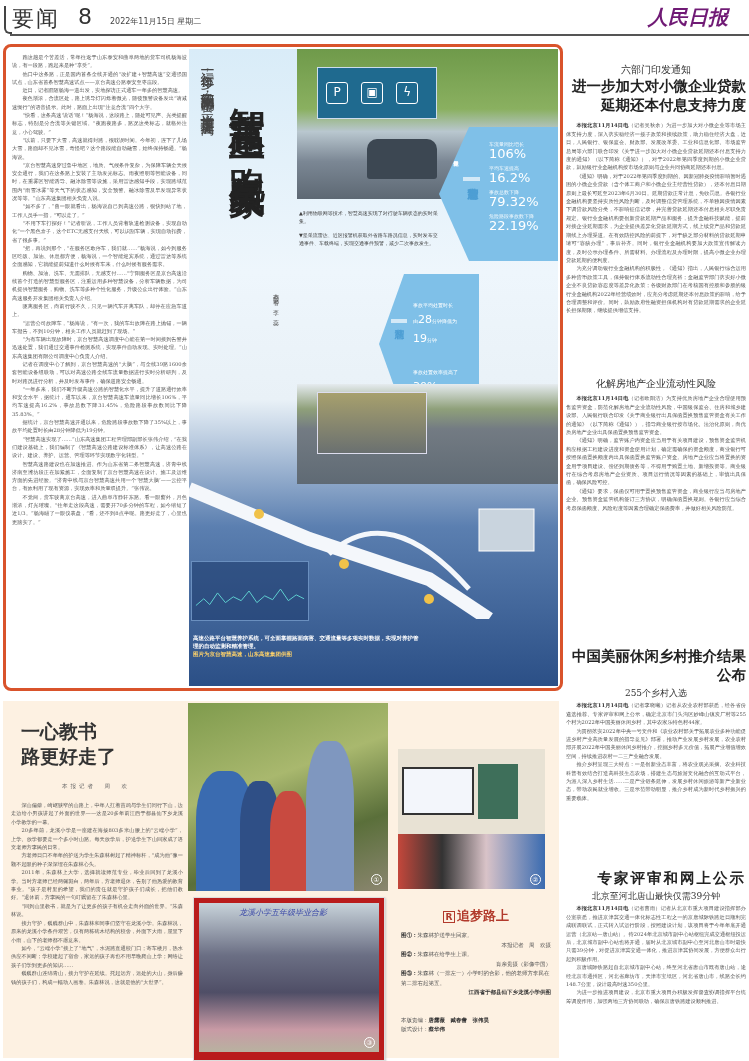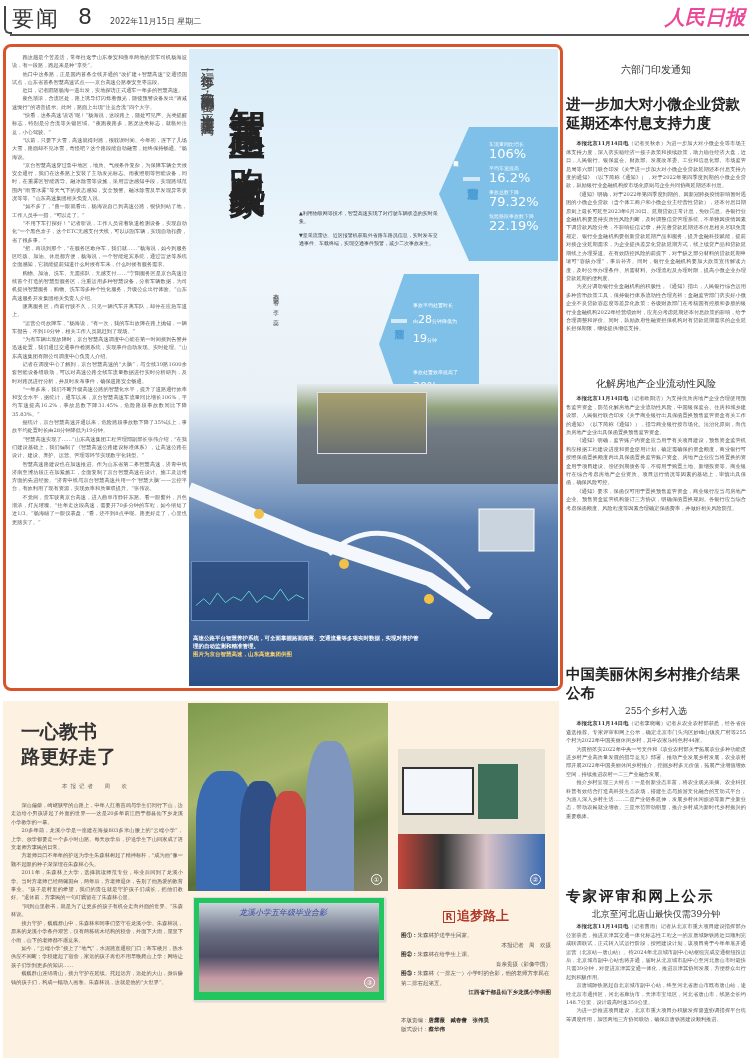--- a/index.html
+++ b/index.html
@@ -2,21 +2,21 @@
 <html><head>
 <meta charset="utf-8">
 <style>
 *{box-sizing:border-box;margin:0;padding:0}
 body{width:749px;height:1061px;background:#fff;font-family:"DejaVu Serif",serif;color:#333;overflow:hidden;position:relative}
 .masthead{position:absolute;left:0;top:0;width:749px;height:52px}
 .masthead .bracket{position:absolute;left:4px;top:6px;width:8px;height:28px;border-left:2px solid #444;border-bottom:2px solid #444;border-radius:0 0 0 6px}
 .masthead .section{position:absolute;left:12px;top:4px;font-family:"DejaVu Sans",sans-serif;font-size:22px;color:#333;letter-spacing:2px}
 .masthead .pagenum{position:absolute;left:78px;top:4px;font-family:"DejaVu Sans",sans-serif;font-size:22px;color:#333}
 .masthead .date{position:absolute;left:110px;top:16px;font-family:"DejaVu Sans",sans-serif;font-size:8px;color:#444}
-.masthead .logo{position:absolute;right:4px;top:4px;font-family:Liberation Mono, monospace;font-style:italic;font-size:20px;color:#ec4899;font-weight:bold}
+.masthead .logo{position:absolute;right:21px;top:4px;font-family:Liberation Mono, monospace;font-style:italic;font-size:20px;color:#701a75;font-weight:bold}
 .masthead .rule{position:absolute;left:10px;right:0;top:34px;height:2px;background:#555}
 
 .feature{position:absolute;left:3px;top:44px;width:560px;height:647px;border:3px solid #d9532b;border-radius:8px;background:#fff;overflow:hidden}
 .feature .leftcol{position:absolute;left:6px;top:6px;width:175px;bottom:6px;font-size:5.2px;line-height:8.3px;color:#555;text-align:justify;overflow:hidden}
 .feature .leftcol p{text-indent:2em}
 .hero{position:absolute;left:183px;top:2px;right:2px;bottom:2px;background:linear-gradient(180deg,#d9ecf8 0%,#eef6fc 35%,#e9f1f7 55%,#5b7fb0 75%,#2b4f86 100%);overflow:hidden}
 .hero .sub{position:absolute;left:10px;top:12px;width:18px;writing-mode:vertical-rl;font-family:"DejaVu Sans",sans-serif;font-size:14px;color:#444;letter-spacing:1px;line-height:18px}
 .hero .title{position:absolute;left:38px;top:30px;width:40px;writing-mode:vertical-rl;font-family:"DejaVu Sans",sans-serif;font-weight:bold;font-size:36px;color:#222;line-height:40px;letter-spacing:4px}
 .hero .byline{position:absolute;left:82px;top:240px;writing-mode:vertical-rl;font-size:6px;color:#555;letter-spacing:2px}
 .hero .photo1{position:absolute;left:108px;top:0;width:270px;height:150px;background:linear-gradient(180deg,#6f9a4a 0%,#8ab060 40%,#b9c7cf 55%,#7b8794 75%,#5d6873 100%)}
@@ -46,34 +46,34 @@
 .bottom{position:absolute;left:3px;top:701px;width:556px;height:357px;background:#fdf1e2}
 .bottom .title{position:absolute;left:18px;top:18px;width:150px;text-align:left;font-family:"DejaVu Serif",serif;font-size:19px;line-height:25px;font-weight:bold;color:#333}
 .bottom .byline{position:absolute;left:18px;top:82px;width:150px;text-align:center;font-size:5.5px;color:#666;letter-spacing:3px}
 .bottom .body{position:absolute;left:8px;top:100px;width:172px;bottom:8px;font-size:5.2px;line-height:8.4px;color:#555;text-align:justify;overflow:hidden}
 .bottom .body p{text-indent:2em}
 .photoA{position:absolute;left:185px;top:2px;width:200px;height:188px;background:linear-gradient(160deg,#7f9b4d 0%,#a9b86e 40%,#5a6f3a 70%,#8b8670 100%);overflow:hidden}
 .photoA .kid{position:absolute;bottom:0;border-radius:40% 40% 0 0}
 .photoB{position:absolute;left:395px;top:48px;width:147px;height:140px;background:#e8e2d4;overflow:hidden}
 .photoB .screen{position:absolute;left:4px;top:18px;width:72px;height:48px;background:#f3f6fb;border:2px solid #333}
 .photoB .board{position:absolute;left:80px;top:15px;width:40px;height:55px;background:#3e6f5a}
-.photoC{position:absolute;left:190px;top:196px;width:192px;height:104px;background:#22c55e;border:1px solid #ddd;box-shadow:1px 1px 2px #ccc}
+.photoC{position:absolute;left:190px;top:196px;width:192px;height:164px;background:#b91c1c;border:1px solid #ddd;box-shadow:1px 1px 2px #ccc}
 .photoC .inner{position:absolute;left:5px;top:5px;right:5px;bottom:8px;background:linear-gradient(180deg,#c8d3da 0%,#6b6f84 35%,#4f4e66 60%,#c89aa5 85%,#b8b2a0 100%)}
 .photoC .inner .scrawl{position:absolute;left:40px;top:4px;font-size:8px;color:#3b49a8;font-style:italic}
 .badge{position:absolute;font-family:"DejaVu Sans",sans-serif;font-size:7px;color:#fff;width:11px;height:11px;border-radius:50%;border:1px solid #fff;text-align:center;line-height:10px}
 .credits{position:absolute;left:398px;top:210px;width:150px;font-size:5.5px;line-height:9.5px;color:#555}
 .credits .head{text-align:center;font-family:"DejaVu Sans",sans-serif;font-size:13px;font-weight:bold;color:#b23a2c;margin-bottom:8px}
 .credits .head .r{display:inline-block;border:1.5px solid #b23a2c;font-size:9px;width:12px;height:12px;line-height:10px;margin-right:2px}
 .credits b{color:#333}
 .credits .right{text-align:right}
 .credits .editors{margin-top:18px}
 
 .rightcol{position:absolute;left:566px;top:44px;width:180px;height:1014px;font-size:5.2px;line-height:8.4px;color:#555;text-align:justify}
 .rightcol .kicker{text-align:center;font-family:"DejaVu Sans",sans-serif;font-size:10px;color:#333;margin-top:0}
-.rightcol .head{text-align:left;font-family:"DejaVu Sans",sans-serif;font-size:14.5px;font-weight:bold;color:#222;line-height:19px;margin-top:21px}
+.rightcol .head{text-align:right;font-family:"DejaVu Sans",sans-serif;font-size:14.5px;font-weight:bold;color:#222;line-height:19px;margin-top:3px}
 .rightcol .subhead{text-align:center;font-family:"DejaVu Serif",serif;font-size:9px;color:#333;margin:4px 0}
 .rightcol p{text-indent:2em}
 .rightcol .dateline{font-weight:bold;color:#333}
 .art{overflow:hidden}
 </style>
 </head>
 <body>
 
 <div class="masthead">
   <div class="bracket"></div>
@@ -106,20 +106,28 @@
     <p>“智慧高速实现了……”山东高速集团工程管理部副部长张伟介绍，“在我们建设基础上，我们编制了《智慧高速公路建设标准体系》，让高速公路在设计、建设、养护、运营、管理等环节实现数字化转型。”</p>
     <p>智慧高速路建设也在加速推进。作为山东省第二条智慧高速，济青中线济南至潍坊段正在加紧施工，全面复制了京台智慧高速在设计、施工及运维方面的先进经验。“济青中线与京台智慧高速共用一个‘智慧大脑’——云控平台，有效利用了现有资源，实现效率和质量双提升。”张伟说。</p>
     <p>不觉间，货车驶离京台高速，进入曲阜市静轩东路。看一眼窗外，月色渐浓，灯光璀璨。“往年走这段高速，需要开70多分钟的车程，如今缩短了近1/3。”杨海瞄了一眼仪表盘，“看，还不到8点半呢。路更好走了，心里也更踏实了。”</p>
   </div>
 
   <div class="hero">
     <div class="sub">运行一年多，车流量同比翻番，平均车速显著提高</div>
     <div class="title">智慧高速上　跑出新气象</div>
     <div class="byline">本报记者　李　蕊</div>
 
+    <div class="photo1">
+      <div class="sign">
+        <span>P</span>
+        <span>▣</span>
+        <span>ϟ</span>
+      </div>
+      <div class="car"></div>
+    </div>
     <div class="caption1">
       <div>▲利用物联网等技术，智慧高速实现了对行驶车辆状态的实时采集。</div>
       <div style="margin-top:6px">▼坚采流雷达、近区报警机获取外省路车路况信息，实时发布交通事件、车载终端，实现交通事件预警，减少二次事故发生。</div>
     </div>
 
     <div class="hexbig">
       <div class="vsmall">统计数据显示</div>
       <div class="vtitle">智慧高速</div>
       <div class="stats">
         <div class="lbl">车流量同比增长</div>

